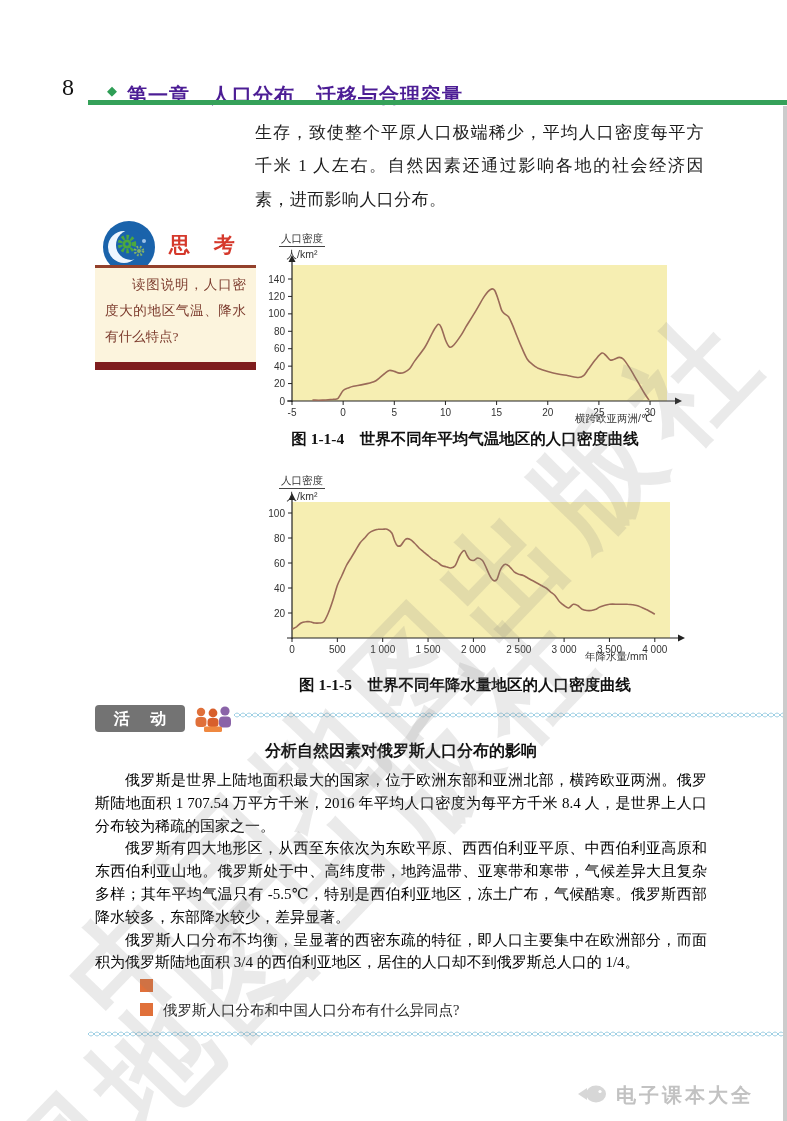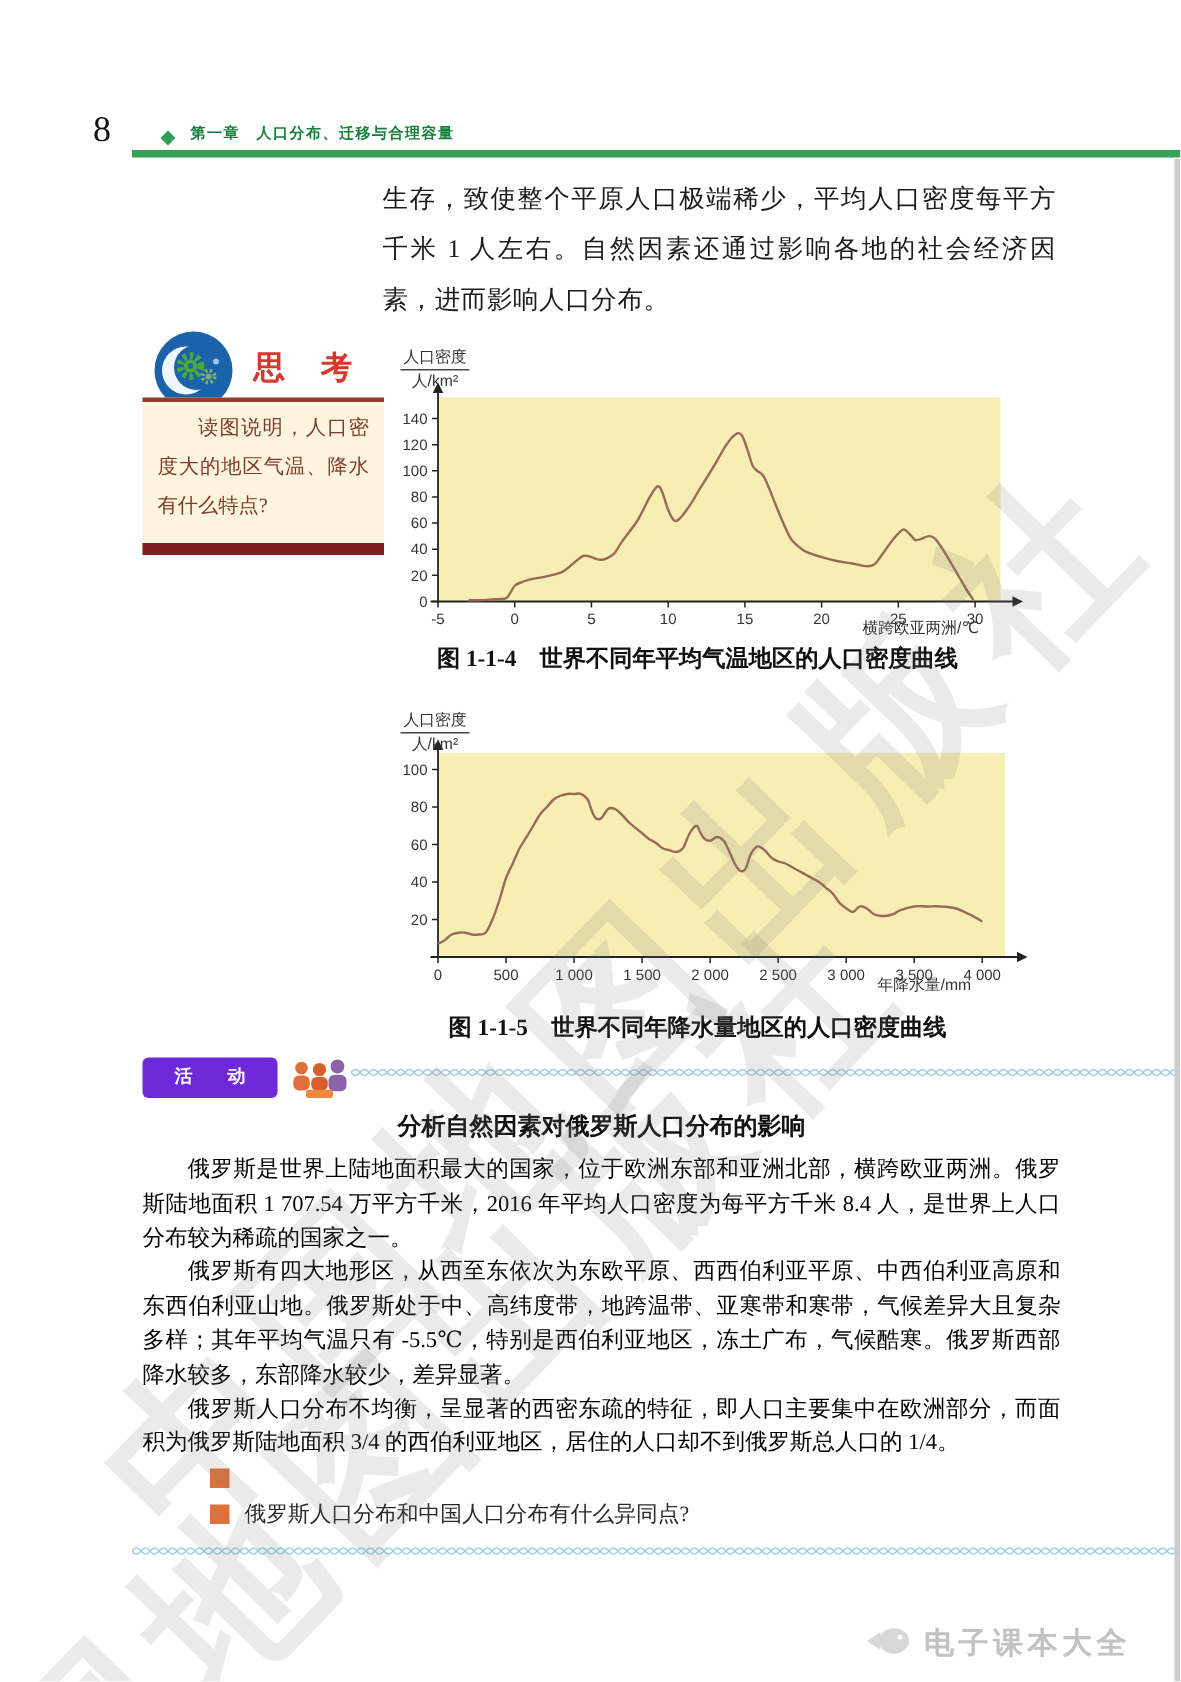--- a/index.html
+++ b/index.html
@@ -3,54 +3,54 @@
 <meta charset="utf-8">
 <style>
   html,body{margin:0;padding:0;background:#ffffff;}
   .page{position:relative;width:787px;height:1121px;background:#ffffff;overflow:hidden;
         font-family:"Liberation Serif","DejaVu Serif",serif;color:#222;}
   .abs{position:absolute;}
 
   
   .page-num{left:62px;top:74px;font-size:24px;color:#111;}
   .chap-diamond{left:107px;top:84px;font-size:13px;color:#2f9e56;line-height:1;}
-  .chap-title{left:127px;top:82px;font-size:10px;font-weight:bold;color:#15803d;letter-spacing:1px;
+  .chap-title{left:127px;top:82px;font-size:20px;font-weight:bold;color:#4c1d95;letter-spacing:1px;
               font-family:"Liberation Sans","DejaVu Sans",sans-serif;text-align:right;}
   .green-rule{left:88px;top:100px;width:699px;height:5px;background:#35a159;}
 
   
   .body-par{left:255px;top:116px;width:449px;font-size:17px;line-height:33.4px;
             text-align:justify;letter-spacing:.4px;color:#1c1c1c;}
 
   
   .think-title{left:169px;top:231px;font-size:21px;font-weight:bold;color:#d5392c;letter-spacing:9px;
                font-family:"Liberation Sans","DejaVu Sans",sans-serif;}
   .think-box{left:95px;top:265px;width:141px;padding:4px 10px 12px 10px;background:#fcf4dd;
              border-top:3px solid #93402b;border-bottom:8px solid #7f1d1d;
              font-size:13.5px;line-height:26px;color:#7c3b2d;text-indent:2em;text-align:justify;}
 
   
   .chart-box{width:450px;height:205px;}
   .chart1{left:255px;top:230px;}
   .chart2{left:255px;top:472px;}
-  .ylab{position:absolute;left:12px;top:2px;font-size:10.5px;color:#333;line-height:13px;text-align:center;
+  .ylab{position:absolute;left:24px;top:2px;font-size:10.5px;color:#333;line-height:13px;text-align:center;
         font-family:"Liberation Sans","DejaVu Sans",sans-serif;}
   .ylab .num{display:block;border-bottom:1px solid #444;padding:0 2px 1px 2px;}
   .ylab .den{display:block;padding-top:1px;}
   .xlab{position:absolute;font-size:10.5px;color:#333;font-family:"Liberation Sans","DejaVu Sans",sans-serif;}
   .chart1 .xlab{left:320px;top:182px;}
   .chart2 .xlab{left:330px;top:178px;}
   .caption{left:255px;width:420px;text-align:center;font-weight:bold;font-size:15.5px;color:#111;}
   .cap1{top:429px;}
   .cap2{top:675px;text-align:center;}
 
   
-  .act-badge{left:95px;top:705px;width:90px;height:27px;background:#6d28d9;border-radius:4px;
-             color:#fff;font-weight:bold;font-size:12px;letter-spacing:8px;text-align:center;line-height:27px;
-             text-indent:8px;font-family:Liberation Mono, monospace;}
+  .act-badge{left:95px;top:705px;width:90px;height:27px;background:#737373;border-radius:4px;
+             color:#fff;font-weight:bold;font-size:16px;letter-spacing:8px;text-align:center;line-height:27px;
+             text-indent:8px;font-family:Liberation Sans, sans-serif;}
   .act-title{left:95px;top:741px;width:612px;text-align:center;font-weight:bold;font-size:16px;color:#111;
              font-family:Liberation Sans, sans-serif;}
   .act-pars{left:95px;top:769px;width:612px;font-size:15px;line-height:22.8px;color:#000000;}
   .act-pars p{margin:0;text-indent:2em;text-align:justify;}
   .q-list{left:140px;top:976px;width:560px;}
   .q-row{display:flex;align-items:flex-start;margin-bottom:8px;}
   .q-bullet{width:13px;height:13px;background:#e0703a;margin:3px 10px 0 0;flex:0 0 13px;}
   .q-text{font-size:14.5px;color:#2a2a2a;line-height:20px;}
 
   

